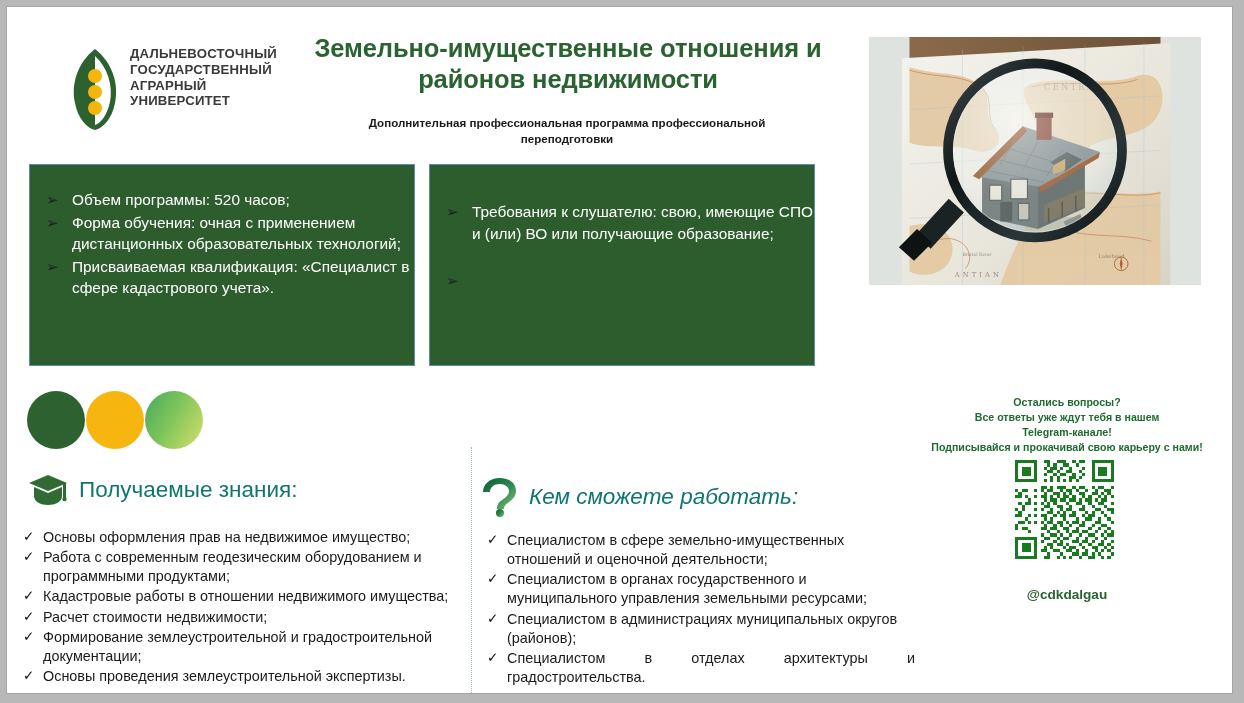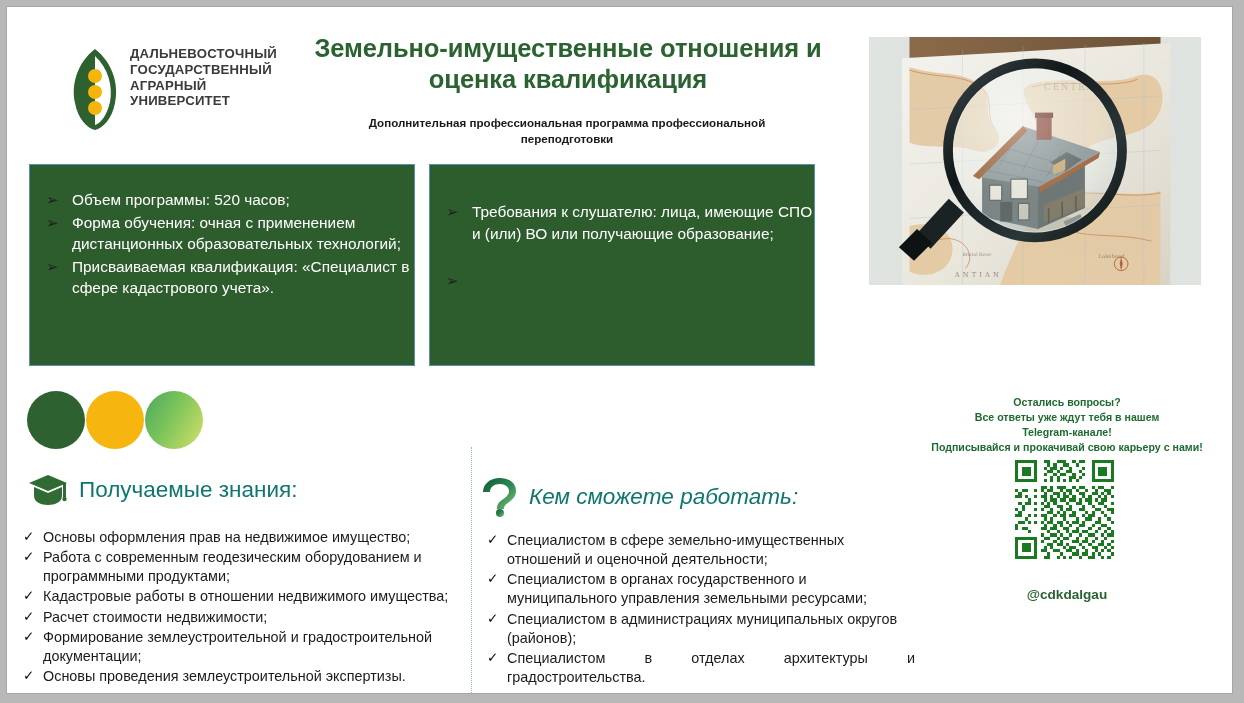--- a/index.html
+++ b/index.html
@@ -138,21 +138,21 @@
       </svg>
     </div>
     <div class="logo-text">
       <span>ДАЛЬНЕВОСТОЧНЫЙ</span>
       <span>ГОСУДАРСТВЕННЫЙ</span>
       <span>АГРАРНЫЙ</span>
       <span>УНИВЕРСИТЕТ</span>
     </div>
   </div>
 
-  <div class="title">Земельно-имущественные отношения и оценка квалификация</div>
+  <div class="title">Земельно-имущественные отношения и районов недвижимости</div>
   <div class="subtitle">Дополнительная профессиональная программа профессиональной переподготовки</div>
 
   <div class="hero">
     <svg viewBox="0 0 332 328" xmlns="http://www.w3.org/2000/svg">
       <defs>
         <linearGradient id="mapbg" x1="0" y1="0" x2="1" y2="1">
           <stop offset="0%" stop-color="#f3f3ee"></stop>
           <stop offset="55%" stop-color="#e9e6dc"></stop>
           <stop offset="100%" stop-color="#d8d3c6"></stop>
         </linearGradient>
@@ -263,21 +263,21 @@
   <div class="gbox left">
     <ul>
       <li><span class="arrow">➢</span><span>Объем программы: 520 часов;</span></li>
       <li><span class="arrow">➢</span><span>Форма обучения: очная с применением дистанционных образовательных технологий;</span></li>
       <li><span class="arrow">➢</span><span>Присваиваемая квалификация: «Специалист в сфере кадастрового учета».</span></li>
     </ul>
   </div>
 
   <div class="gbox right">
     <ul>
-      <li><span class="arrow">➢</span><span>Требования к слушателю:  лица, имеющие СПО и (или) ВО или получающие образование;</span></li>
+      <li><span class="arrow">➢</span><span>Требования к слушателю:  свою, имеющие СПО и (или) ВО или получающие образование;</span></li>
       <li><span class="arrow">➢</span></li>
     </ul>
   </div>
 
   <div class="circles">
     <div class="circ c1"></div>
     <div class="circ c2"></div>
     <div class="circ c3"></div>
   </div>
 

